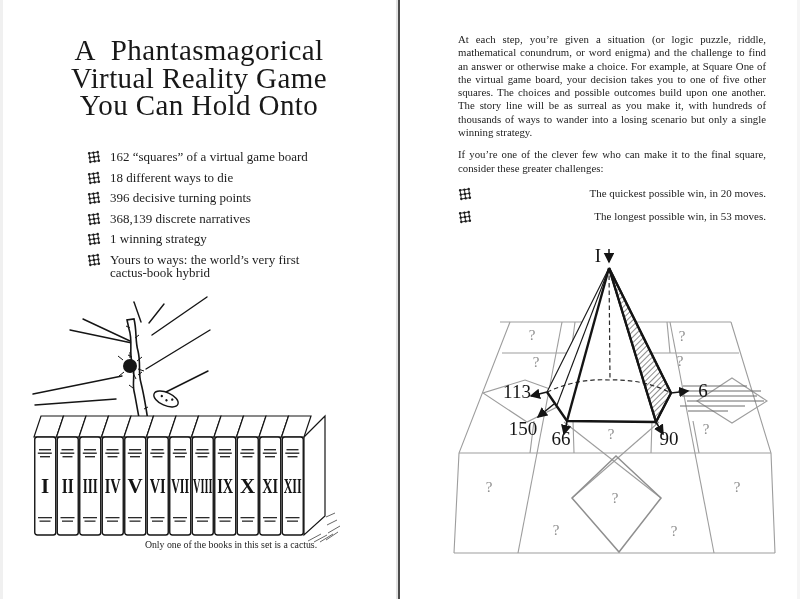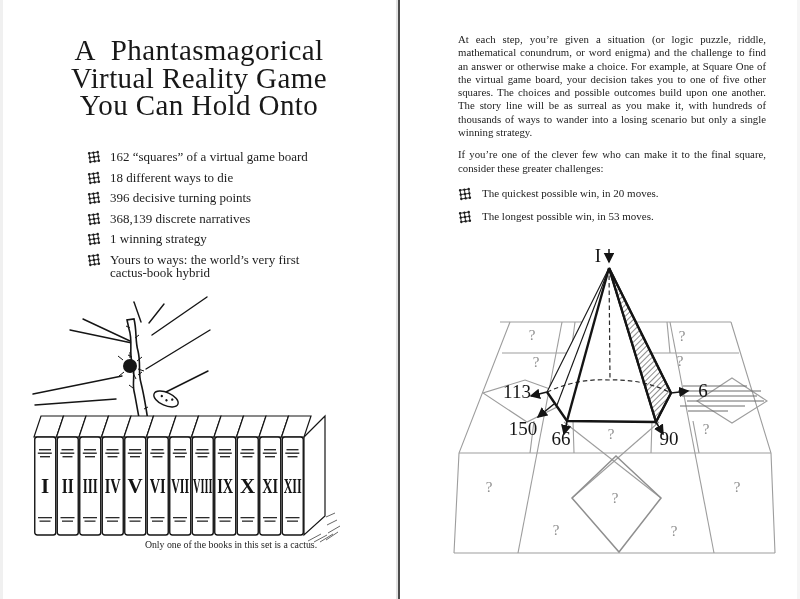--- a/index.html
+++ b/index.html
@@ -20,21 +20,21 @@
   .feat{display:flex;gap:9px;margin-bottom:6.5px;font-size:13px;line-height:13.2px;}
   .die{width:14px;height:14px;flex:none;margin-top:0px;}
   .caption{position:absolute;top:539px;left:0;width:462px;text-align:center;
     font-size:9.8px;color:#1b1b1b;}
   
   .rp{position:absolute;left:458px;top:33px;width:308px;
     font-size:10.8px;line-height:13.3px;text-align:justify;color:#1c1c1c;}
   .rp p{margin:0 0 9px 0;}
   .challenges{margin-top:12px;}
   .chal{display:flex;gap:10px;margin-bottom:9px;font-size:11px;line-height:13px;
-    text-align:left;}
+    text-align:left;justify-content:space-between;}
   
   svg{display:block;}
   .illus{position:absolute;}
   .ink{stroke:#151515;fill:none;}
   .bspine{fill:#ffffff;stroke:#151515;stroke-width:1.4;}
   .btop{fill:#ffffff;stroke:#151515;stroke-width:1.2;}
   .mark{fill:#2a2a2a;}
   .numeral{font-family:"Liberation Serif","DejaVu Serif",serif;font-weight:bold;
     font-size:21px;fill:#141414;}
   .grid{stroke:#9d9d9d;stroke-width:1.1;fill:none;}

